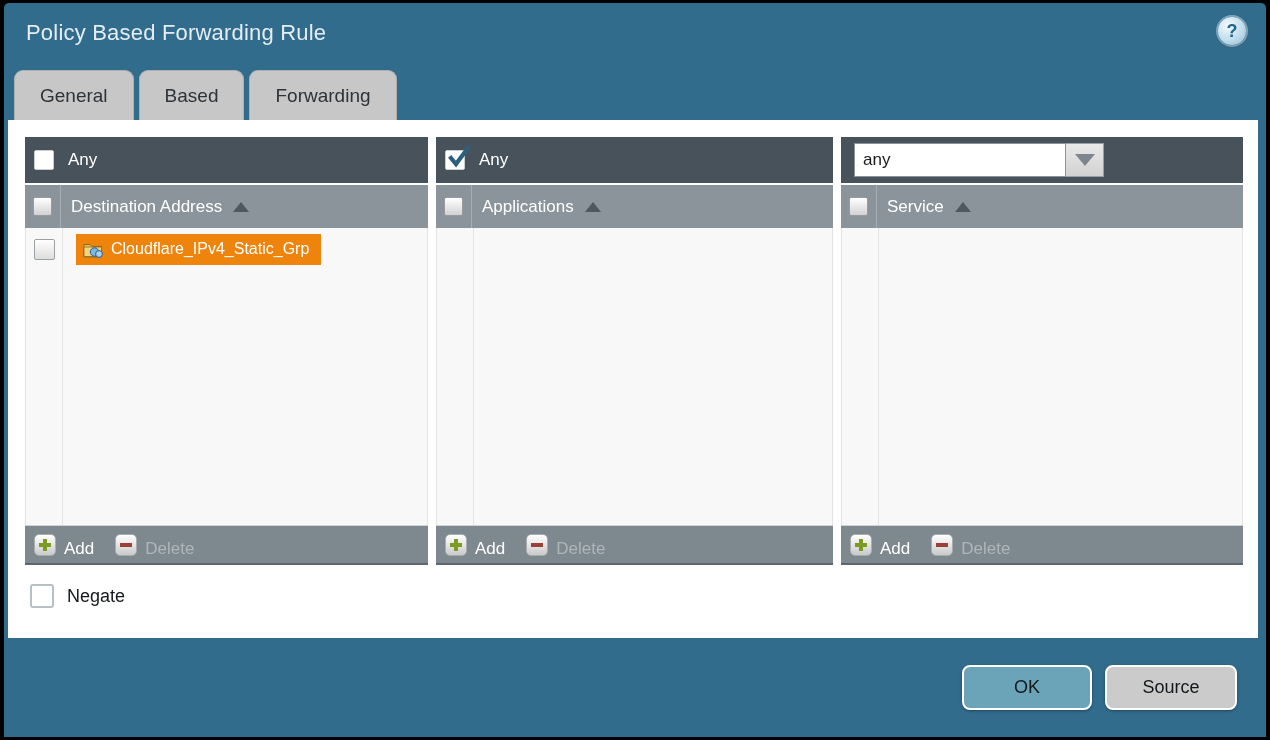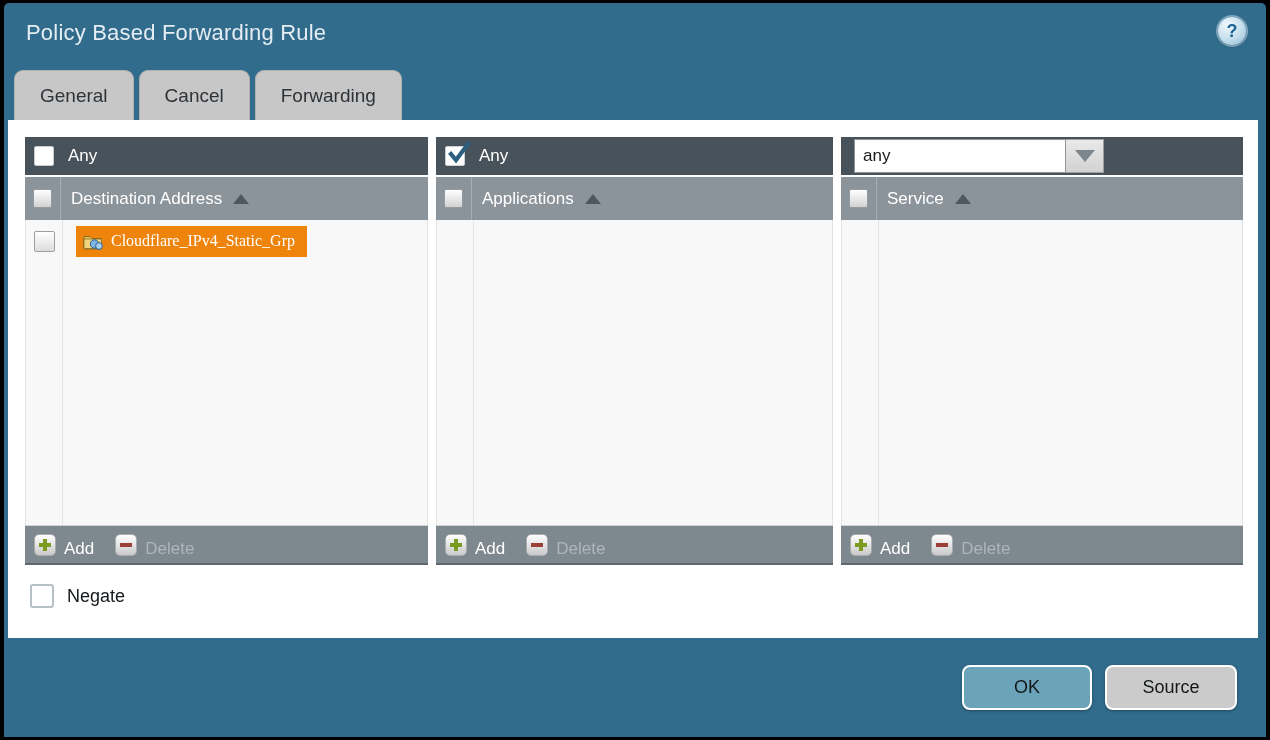--- a/index.html
+++ b/index.html
@@ -25,21 +25,21 @@
          font-size:19px; color:#2E3338; cursor:pointer; white-space:nowrap; }
   .tab.active { background:#FFFFFF; color:#22272B; height:52px; border-color:#C4C4C4; z-index:3; }
 
   
   .panel { background:#FFFFFF; margin:0 8px 0 4px; height:518px; flex:none; z-index:2;
            padding:17px 15px 0 17px; }
   .cols { display:flex; gap:8px; height:428px; }
   .col { display:flex; flex-direction:column; }
   .col-dest { width:403px; } .col-apps { width:397px; } .col-svc { width:402px; }
 
-  .col-top { height:38px; flex:none; background:#47525A; display:flex; align-items:center; padding-left:9px; }
+  .col-top { height:46px; flex:none; background:#47525A; display:flex; align-items:center; padding-left:9px; }
   .any-label { color:#FFFFFF; font-size:17px; margin-left:14px; }
 
   .cb { width:20px; height:20px; background:#FFFFFF; border:1px solid #C9CED1; border-radius:2px; flex:none; cursor:pointer; }
   .cb.checked { position:relative; }
   .cb.checked svg { position:absolute; left:1px; top:-7px; width:24px; height:27px; overflow:visible; }
 
   .col-head { height:45px; flex:none; background:#8C949B; border-top:2px solid #FFFFFF;
               display:flex; align-items:center; cursor:pointer; }
   .head-cb-cell { width:36px; align-self:stretch; display:flex; align-items:center; justify-content:center;
                   border-right:1px solid #A6AEB4; }
@@ -50,21 +50,21 @@
                 border-bottom:10px solid #4E585F; }
 
   .col-body { flex:1; background:#F8F8F8; border-left:1px solid #E3E3E3; border-right:1px solid #E3E3E3;
               position:relative; overflow:hidden; }
   .col-body::before { content:''; position:absolute; left:36px; top:0; bottom:0; width:1px; background:#E4E4E4; }
   .list-row { display:flex; align-items:center; height:42px; position:relative; }
   .row-cb-cell { width:37px; display:flex; justify-content:center; }
   .cb-row { width:21px; height:21px; background:linear-gradient(#FFFFFF,#DDDDDD); border:1px solid #9AA0A4;
             border-radius:2px; cursor:pointer; }
   .chip { margin-left:13px; background:#EF840D; color:#FFFFFF; font-size:16px; height:31px;
-          display:flex; align-items:center; padding:0 12px 0 7px; gap:8px; cursor:pointer;font-family:Liberation Serif, serif; }
+          display:flex; align-items:center; padding:0 12px 0 7px; gap:8px; cursor:pointer; }
   .chip svg { flex:none; }
 
   .col-foot { height:40px; flex:none; background:#7E888F; border-top:1px solid #CFD3D6;
               border-bottom:2px solid #5E676D; display:flex; align-items:center; padding-left:9px; gap:8px; }
   .icon-btn { width:22px; height:22px; border-radius:5px; background:linear-gradient(#FFFFFF,#C9C9C9);
               border:1px solid #A9ADB0; position:relative; flex:none; cursor:pointer; }
   .icon-btn.plus::before { content:''; position:absolute; left:4px; top:8px; width:12px; height:4px; background:#7C9C21; }
   .icon-btn.plus::after  { content:''; position:absolute; left:8px; top:4px; width:4px; height:12px; background:#7C9C21; }
   .icon-btn.minus::before{ content:''; position:absolute; left:4px; top:8px; width:12px; height:4px; background:#9A4038; }
   .btn-label { font-size:17px;margin-top:8px; }
@@ -100,21 +100,21 @@
 <div class="frame">
   <div class="dialog">
 
     <div class="titlebar">
       <span class="title">Policy Based Forwarding Rule</span>
       <span class="help">?</span>
     </div>
 
     <div class="tabbar">
       <div class="tab">General</div>
-      <div class="tab">Cancel</div>
+      <div class="tab">Based</div>
       <div class="tab">Forwarding</div>
     </div>
 
     <div class="panel">
       <div class="cols">
 
         <section class="col col-dest">
           <div class="col-top">
             <span class="cb"></span>
             <span class="any-label">Any</span>

